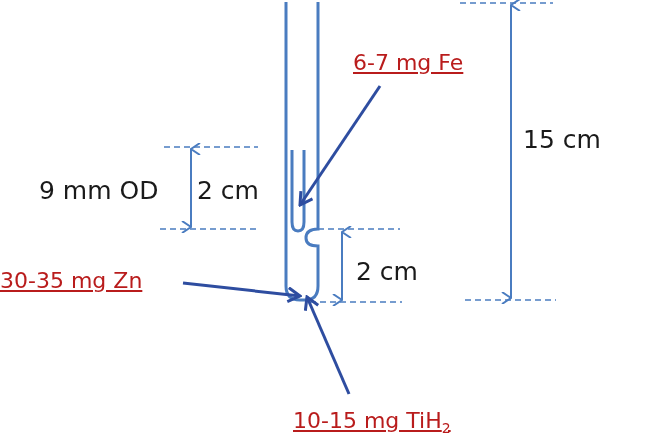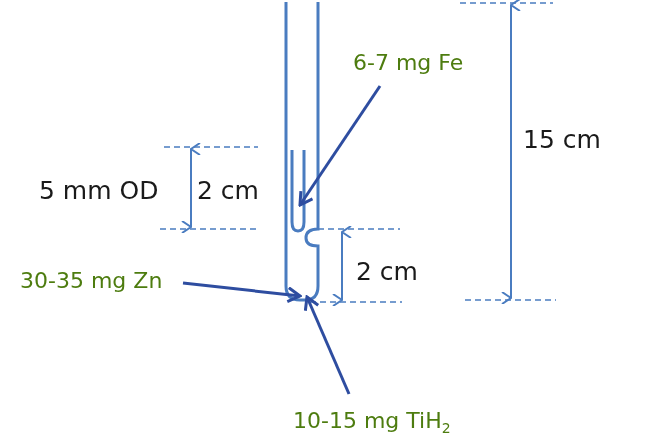--- a/index.html
+++ b/index.html
@@ -1,19 +1,19 @@
 <!DOCTYPE html>
 <html><head>
 <meta charset="utf-8">
 <style>
   html, body { margin: 0; padding: 0; background: #ffffff; }
   #stage { position: relative; width: 652px; height: 446px; overflow: hidden; background: #ffffff; }
   svg#diagram { position: absolute; left: 0; top: 0; }
   .lbl { position: absolute; font-family: "DejaVu Sans", sans-serif; font-size: 25px; line-height: 1; white-space: nowrap; }
-  .blue { color: #4d7c0f; }
+  .blue { color: #b91c1c; text-decoration: underline; }
   .black { color: #1a1a1a; }
   sub { font-size: 14px; vertical-align: -5px; }
 </style>
 </head>
 <body>
 
 <div id="stage">
   <svg id="diagram" width="652" height="446" viewBox="0 0 652 446">
     <defs>
       <marker id="openhead" viewBox="0 0 12 12" refX="6" refY="1" markerWidth="12" markerHeight="12" orient="auto-start-reverse" markerUnits="userSpaceOnUse">
@@ -49,21 +49,21 @@
       <line x1="465" y1="300" x2="556" y2="300" stroke="#4A7CC0" stroke-width="1.5" stroke-dasharray="6,4"></line>
       <line x1="511" y1="5" x2="511" y2="298" stroke="#4A7CC0" stroke-width="2" marker-start="url(#openhead)" marker-end="url(#openhead)"></line>
     </g>
 
     <line x1="380" y1="86" x2="300" y2="205" stroke="#2E4DA0" stroke-width="3" marker-end="url(#ptrhead)"></line>
     <line x1="183" y1="283" x2="300" y2="296" stroke="#2E4DA0" stroke-width="3" marker-end="url(#ptrhead)"></line>
     <line x1="349" y1="394" x2="307" y2="297" stroke="#2E4DA0" stroke-width="3" marker-end="url(#ptrhead)"></line>
   </svg>
 
   <div class="lbl blue" style="left:353px; top:52px; font-size:22px;">6-7 mg Fe</div>
-  <div class="lbl blue" style="left:0px; top:270px; font-size:22px;padding-left:20px;">30-35 mg Zn</div>
+  <div class="lbl blue" style="left:0px; top:270px; font-size:22px;">30-35 mg Zn</div>
   <div class="lbl blue" style="left:293px; top:410px; font-size:22px;">
     <span>10-15 mg TiH</span><sub>2</sub>
   </div>
-  <div class="lbl black" style="left:39px; top:178px;">5 mm OD</div>
+  <div class="lbl black" style="left:39px; top:178px;">9 mm OD</div>
   <div class="lbl black" style="left:197px; top:178px;">2 cm</div>
   <div class="lbl black" style="left:356px; top:259px;">2 cm</div>
   <div class="lbl black" style="left:523px; top:127px;">15 cm</div>
 </div>
 
 </body></html>

